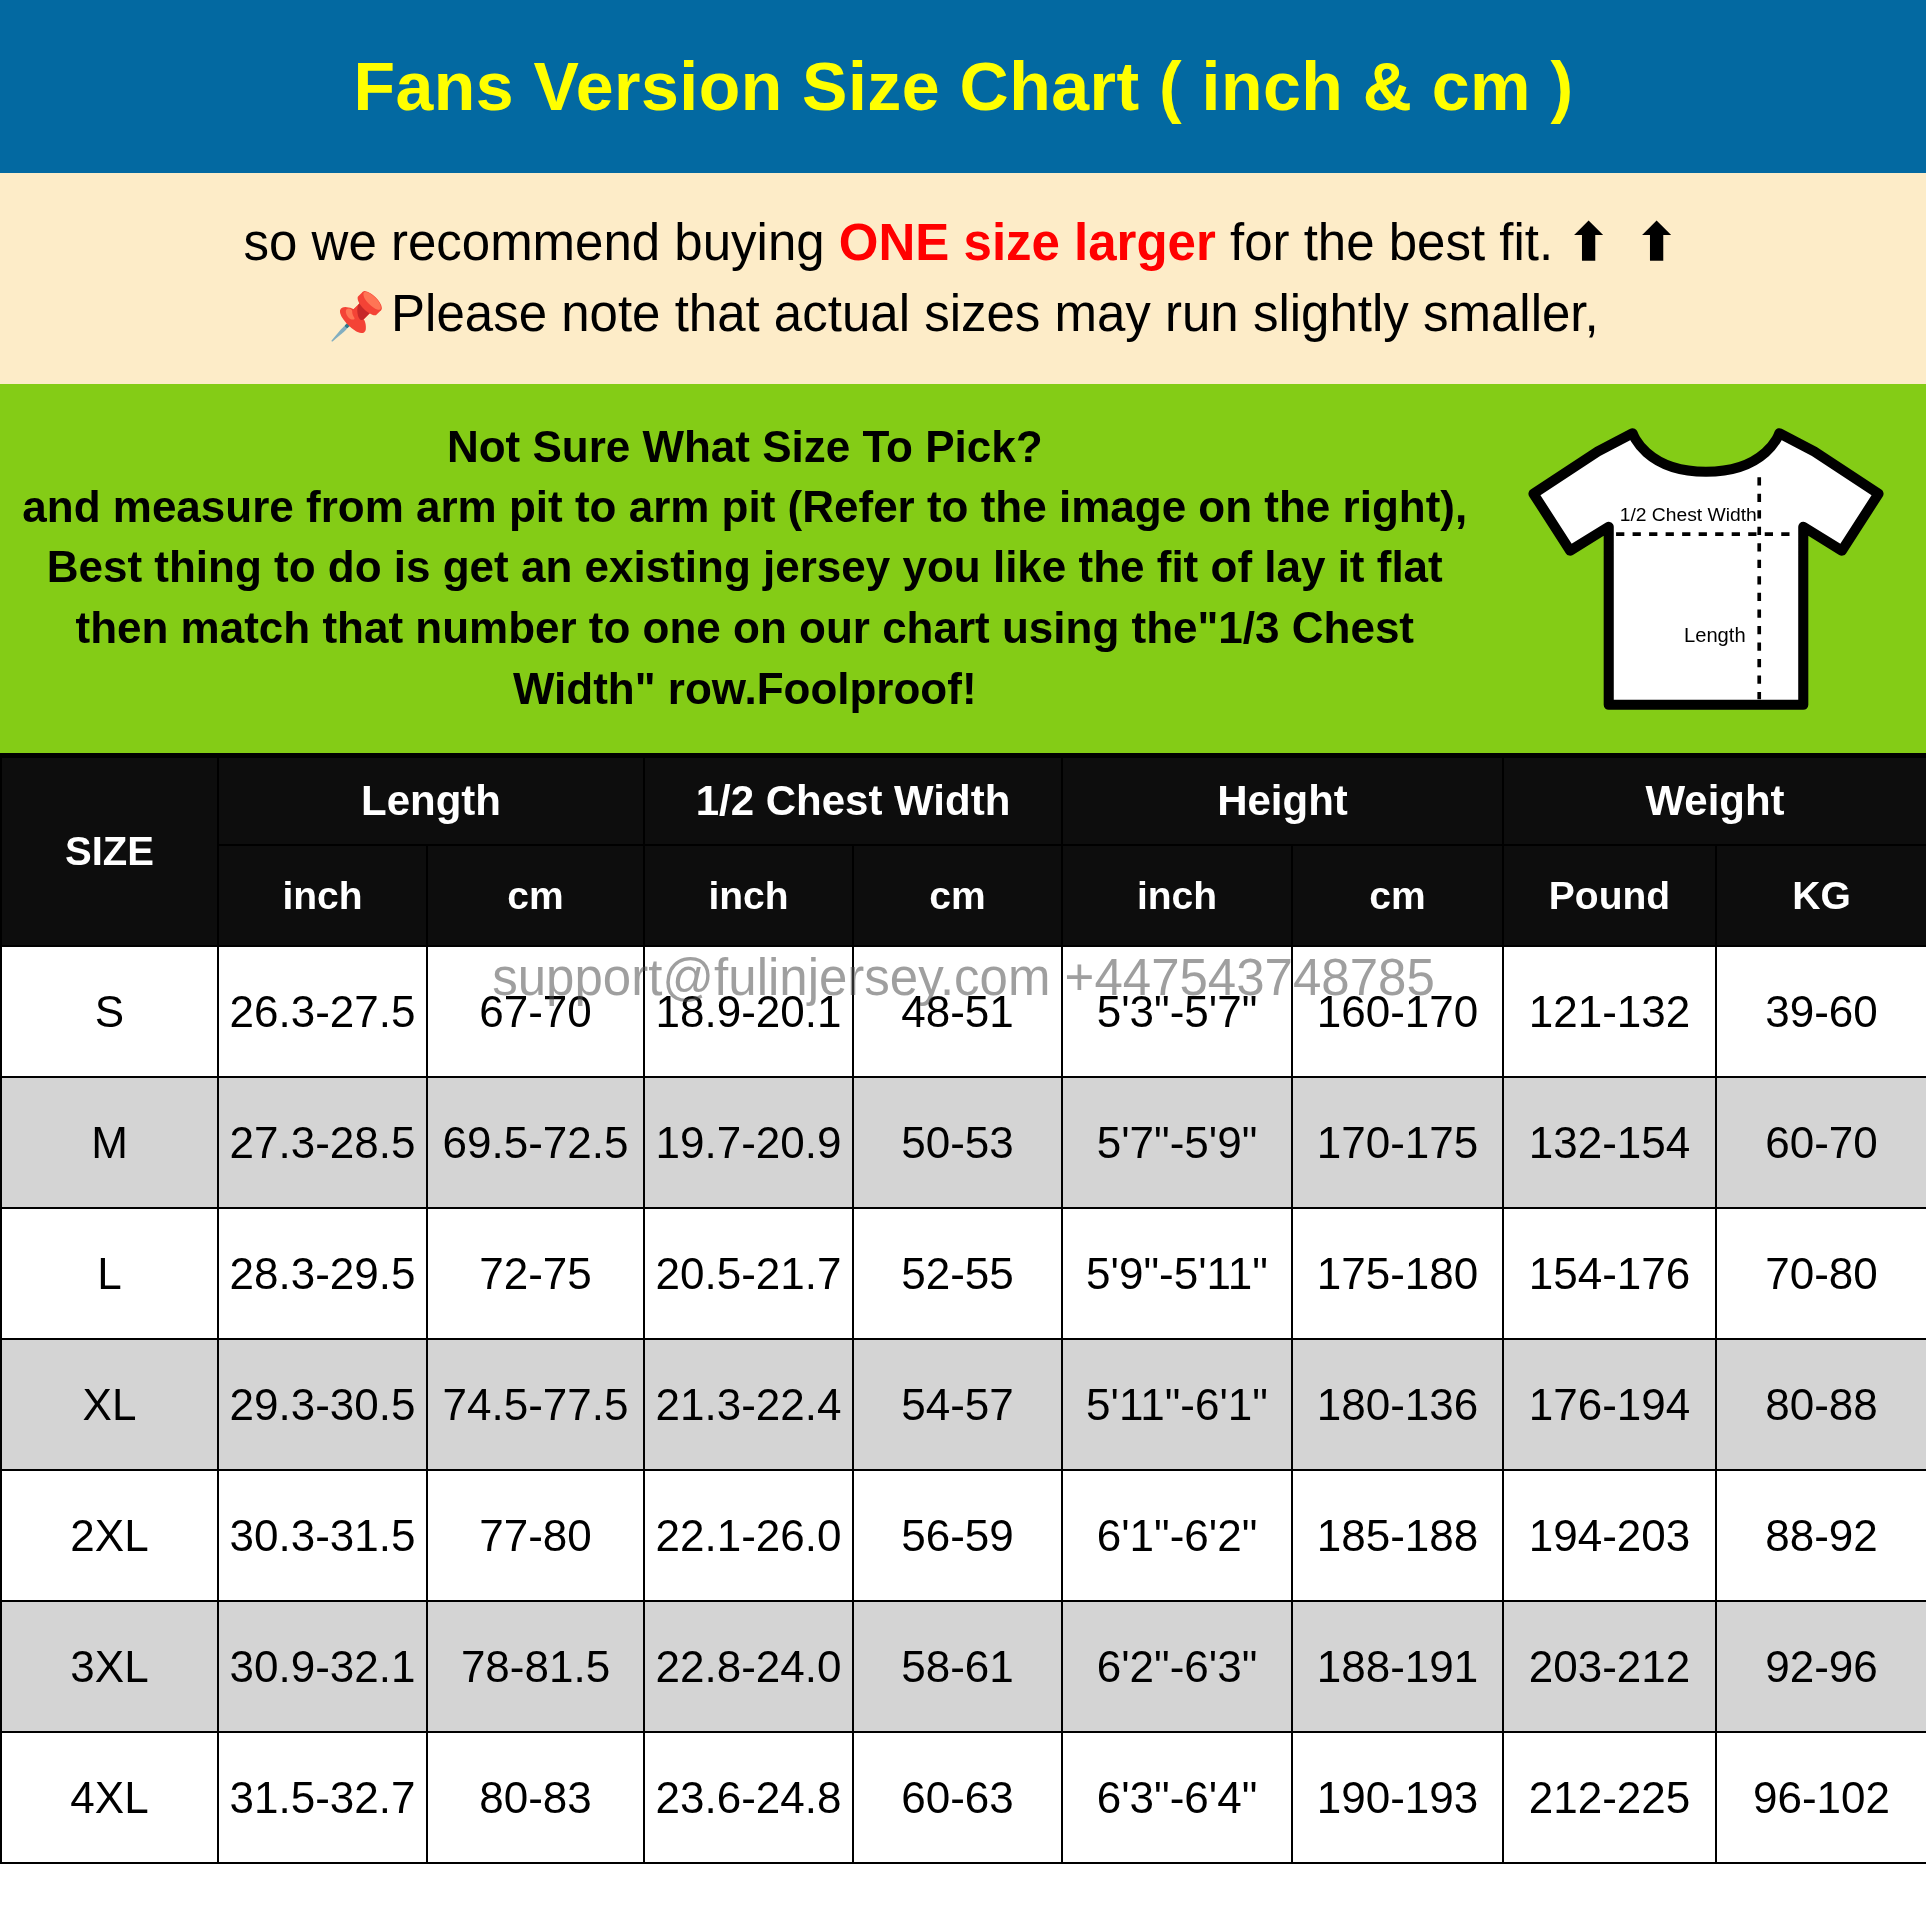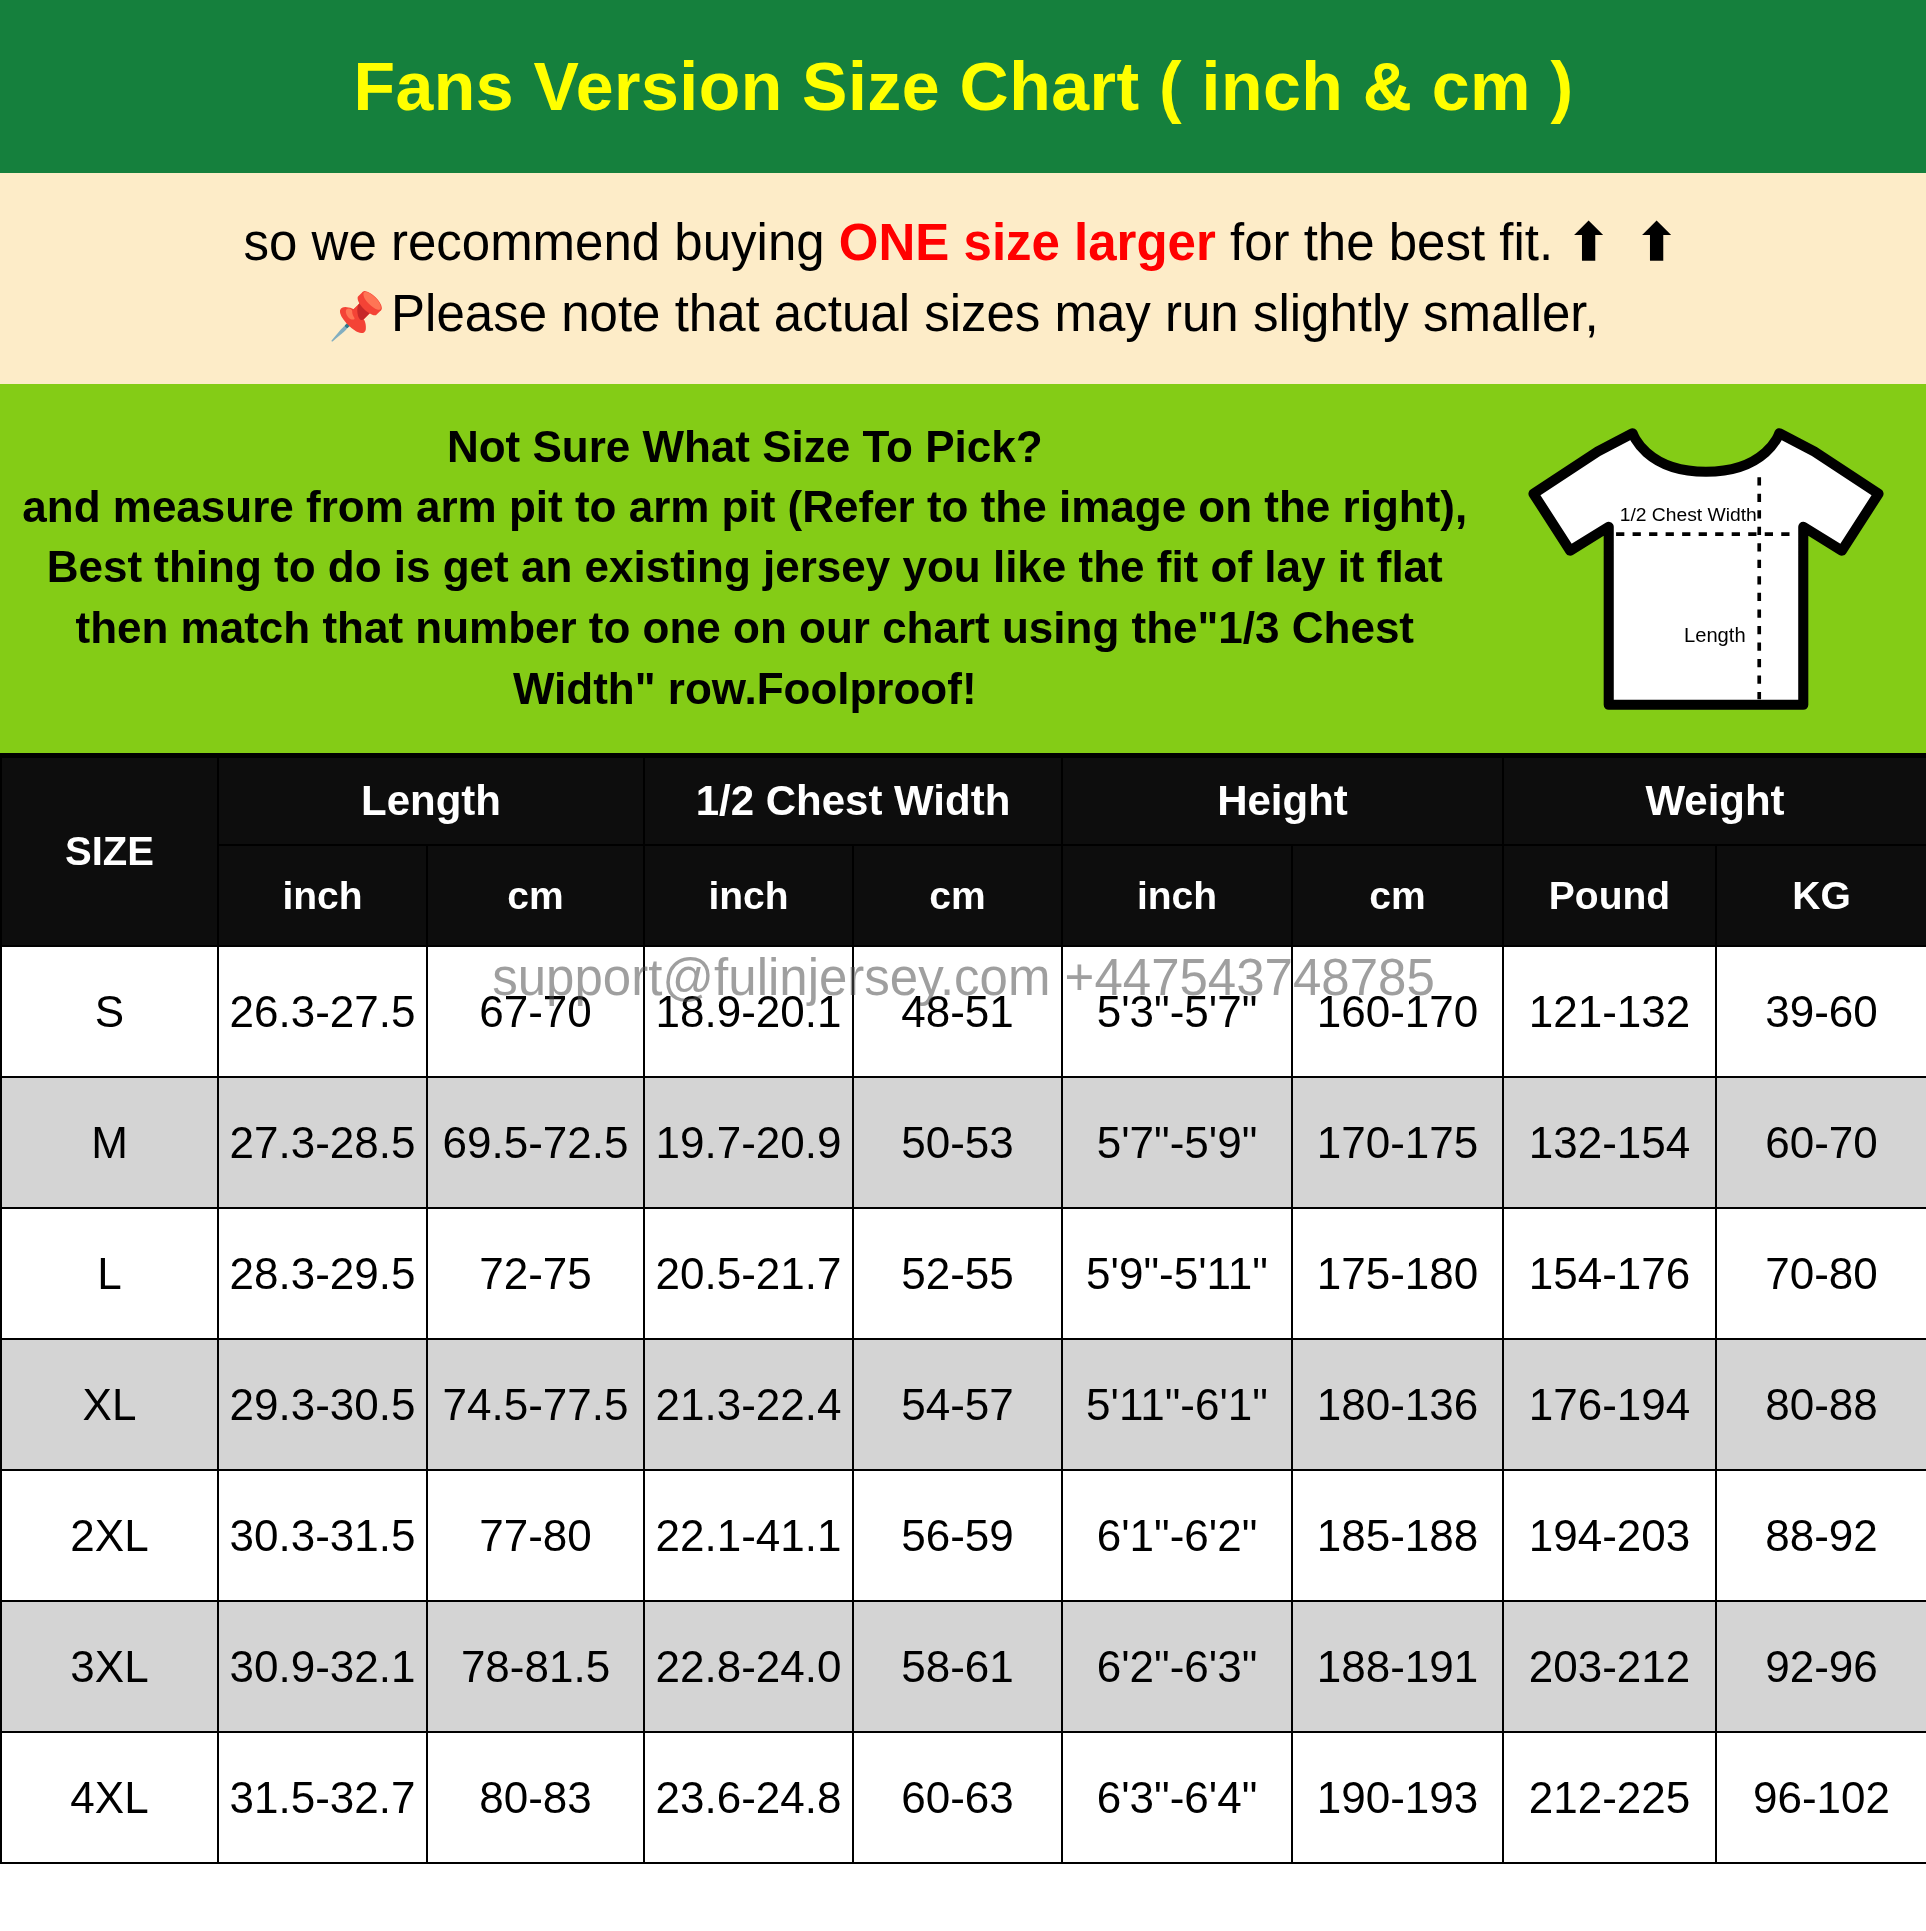--- a/index.html
+++ b/index.html
@@ -18,21 +18,21 @@
   .sheet {
     width: 1927px;
     height: 1931px;
     position: relative;
     display: flex;
     flex-direction: column;
   }
 
   
   .title-bar {
-    background: #15803d;
+    background: #0369a1;
     height: 173px;
     display: flex;
     align-items: center;
     justify-content: center;
   }
   .title-text {
     color: #ffff00;
     font-size: 68px;
     font-weight: bold;
     letter-spacing: 0.5px;
@@ -278,21 +278,21 @@
         <td>54-57</td>
         <td>5'11"-6'1"</td>
         <td>180-136</td>
         <td>176-194</td>
         <td>80-88</td>
       </tr>
       <tr>
         <td class="size-col">2XL</td>
         <td>30.3-31.5</td>
         <td>77-80</td>
-        <td>22.1-41.1</td>
+        <td>22.1-26.0</td>
         <td>56-59</td>
         <td>6'1"-6'2"</td>
         <td>185-188</td>
         <td>194-203</td>
         <td>88-92</td>
       </tr>
       <tr class="alt">
         <td class="size-col">3XL</td>
         <td>30.9-32.1</td>
         <td>78-81.5</td>

